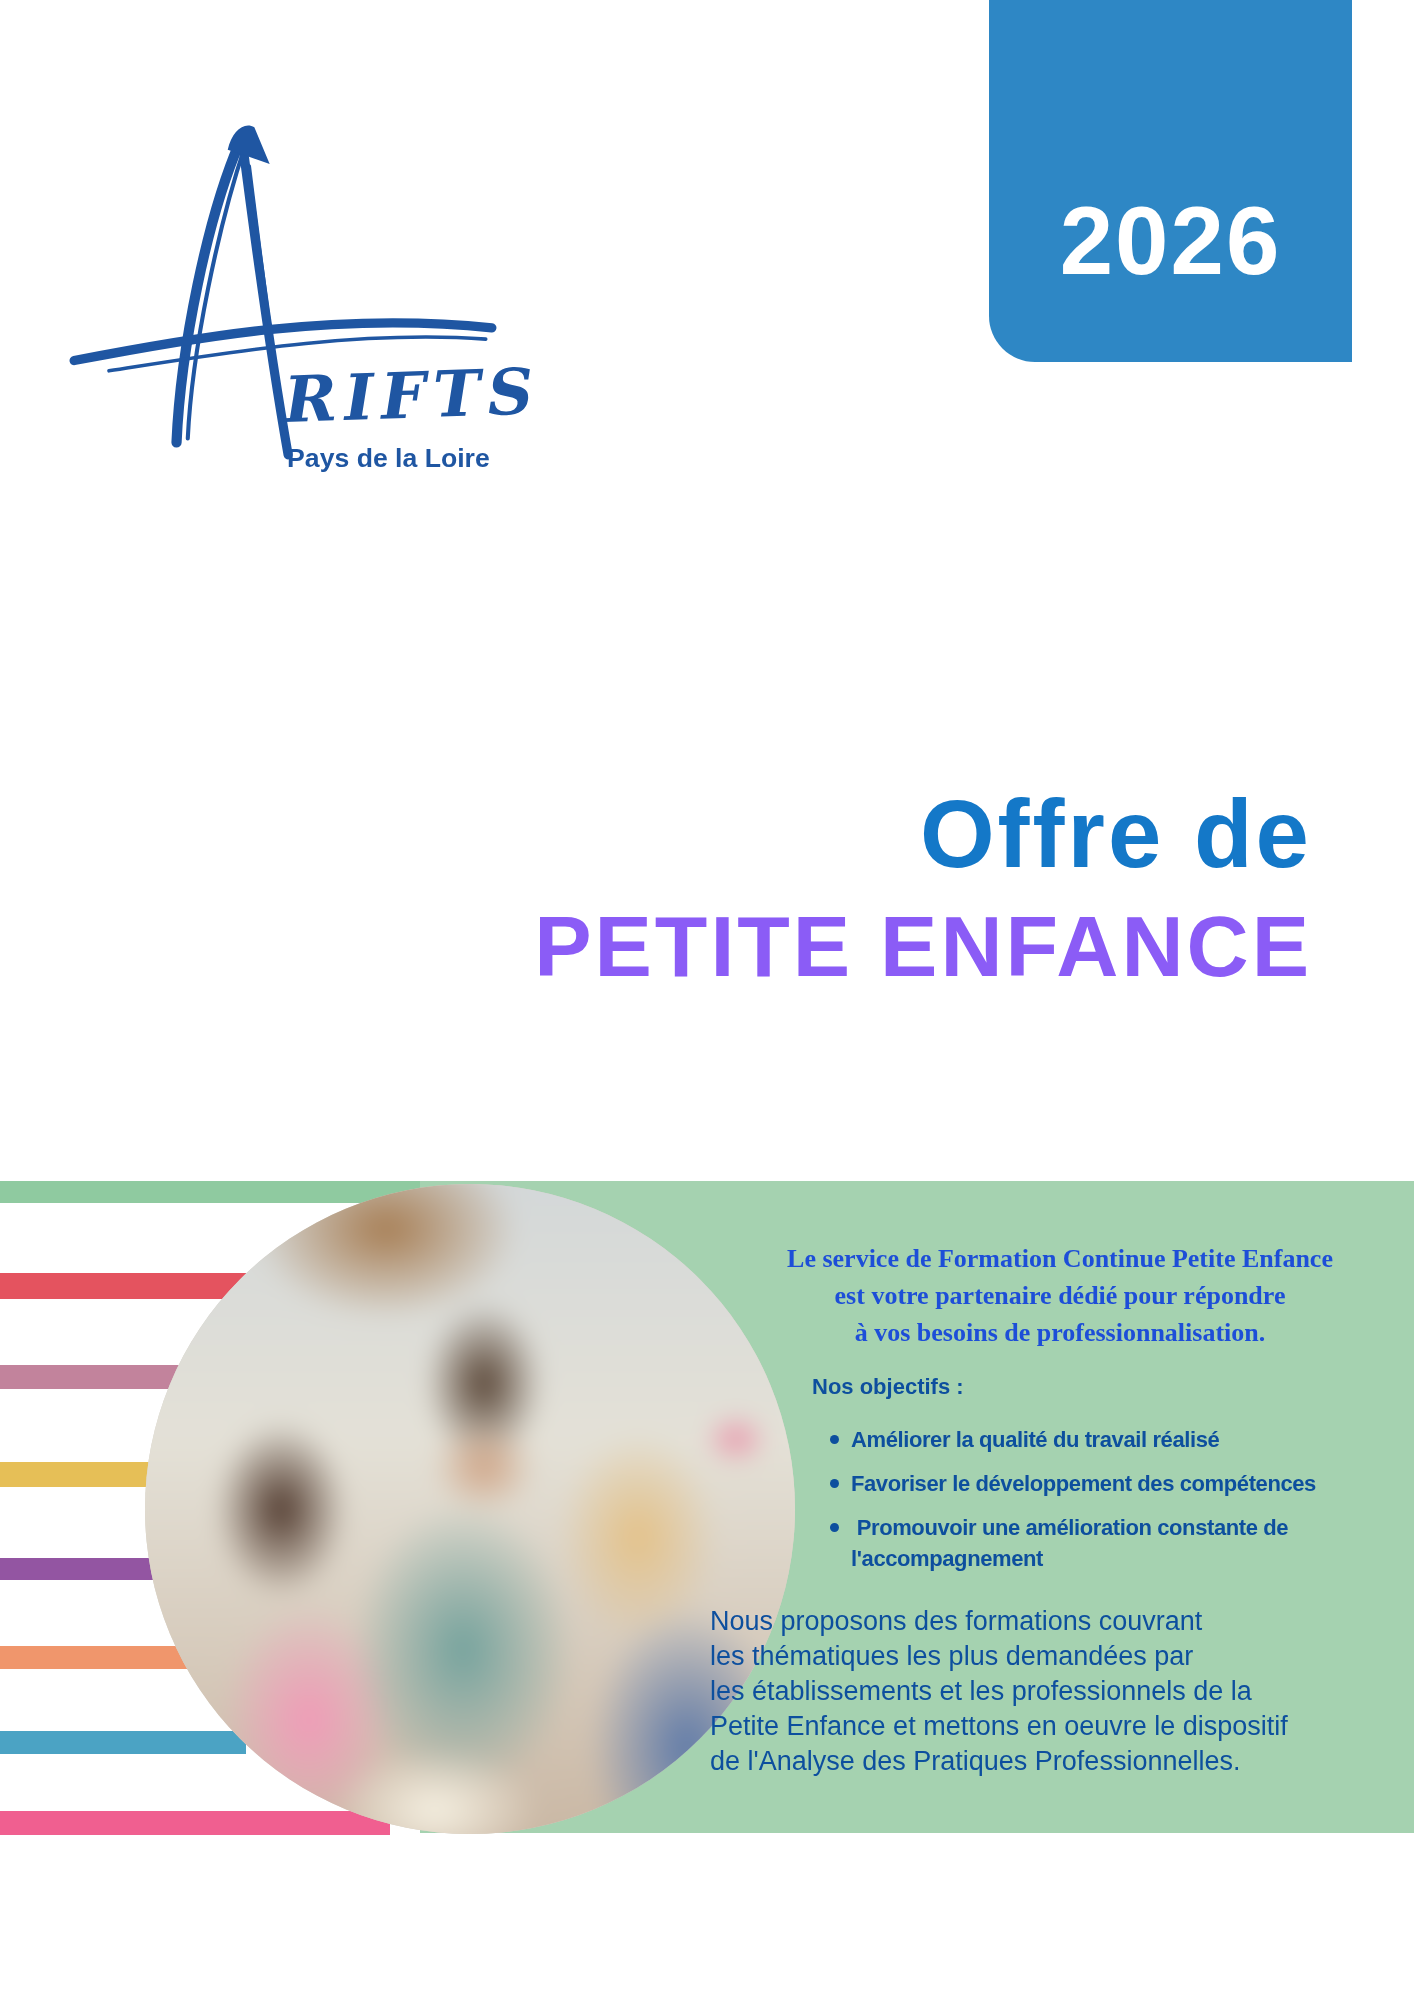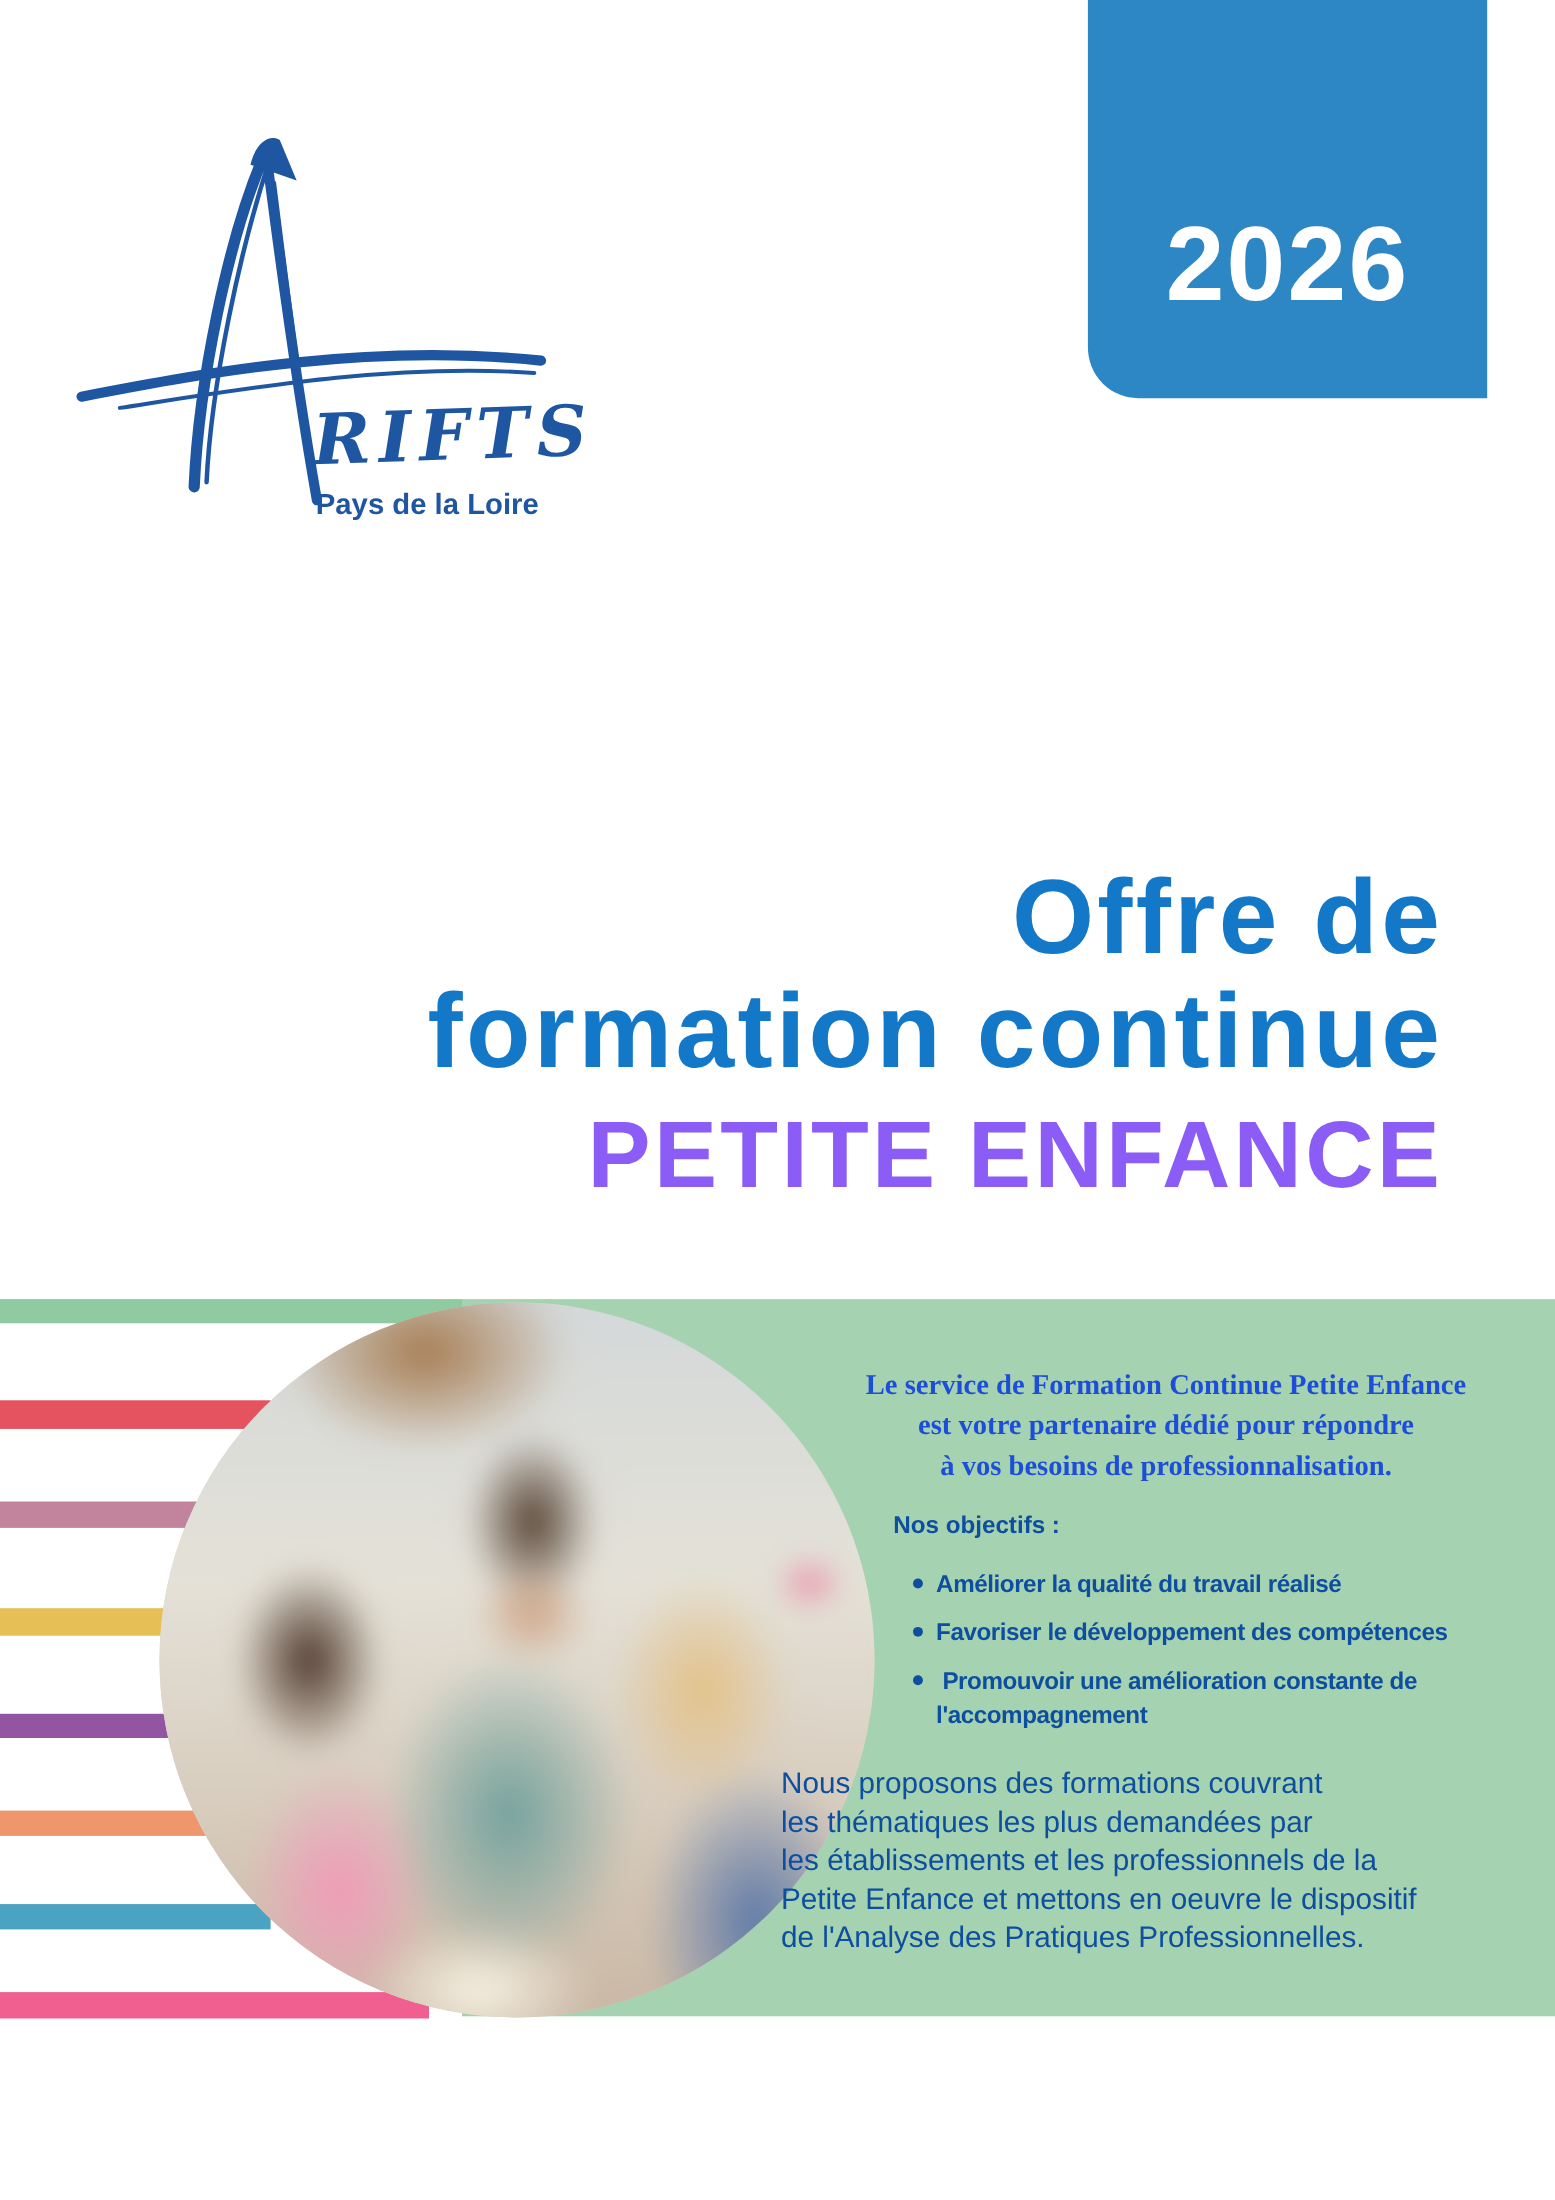--- a/index.html
+++ b/index.html
@@ -108,21 +108,20 @@
       </g>
 
       <path d="M156 46 C160 28 172 18 182 24 L197 60 L174 52 Z" fill="currentColor"></path>
       <text x="212" y="312" font-family="DejaVu Serif, serif" font-style="italic" font-weight="bold" font-size="62" letter-spacing="7" fill="currentColor" transform="rotate(-2 212 312)">RIFTS</text>
       <text x="214" y="356" font-family="Liberation Sans, sans-serif" font-weight="bold" font-size="26" fill="currentColor">Pays de la Loire</text>
     </svg>
   </div>
 
   <div class="title-block">
     <div class="title-line l1" style="color: rgb(20, 120, 200);">Offre de</div>
-    <div class="title-line l2" style="color: rgb(20, 120, 200);">formation continue</div>
     <div class="title-line l3" style="color: #8b5cf6;">PETITE ENFANCE</div>
   </div>
 
   <div class="green-band" style="background-color: rgb(165, 210, 176);"></div>
 
   <div class="stripe" style="top: 1181px; height: 22px; width: 420px; background-color: rgb(143, 202, 160);"></div>
   <div class="stripe" style="top: 1273px; height: 26px; width: 246px; background-color: rgb(228, 83, 95);"></div>
   <div class="stripe" style="top: 1365px; height: 24px; width: 186px; background-color: rgb(194, 131, 156);"></div>
   <div class="stripe" style="top: 1462px; height: 25px; width: 158px; background-color: rgb(230, 191, 87);"></div>
   <div class="stripe" style="top: 1558px; height: 22px; width: 155px; background-color: rgb(147, 85, 162);"></div>

